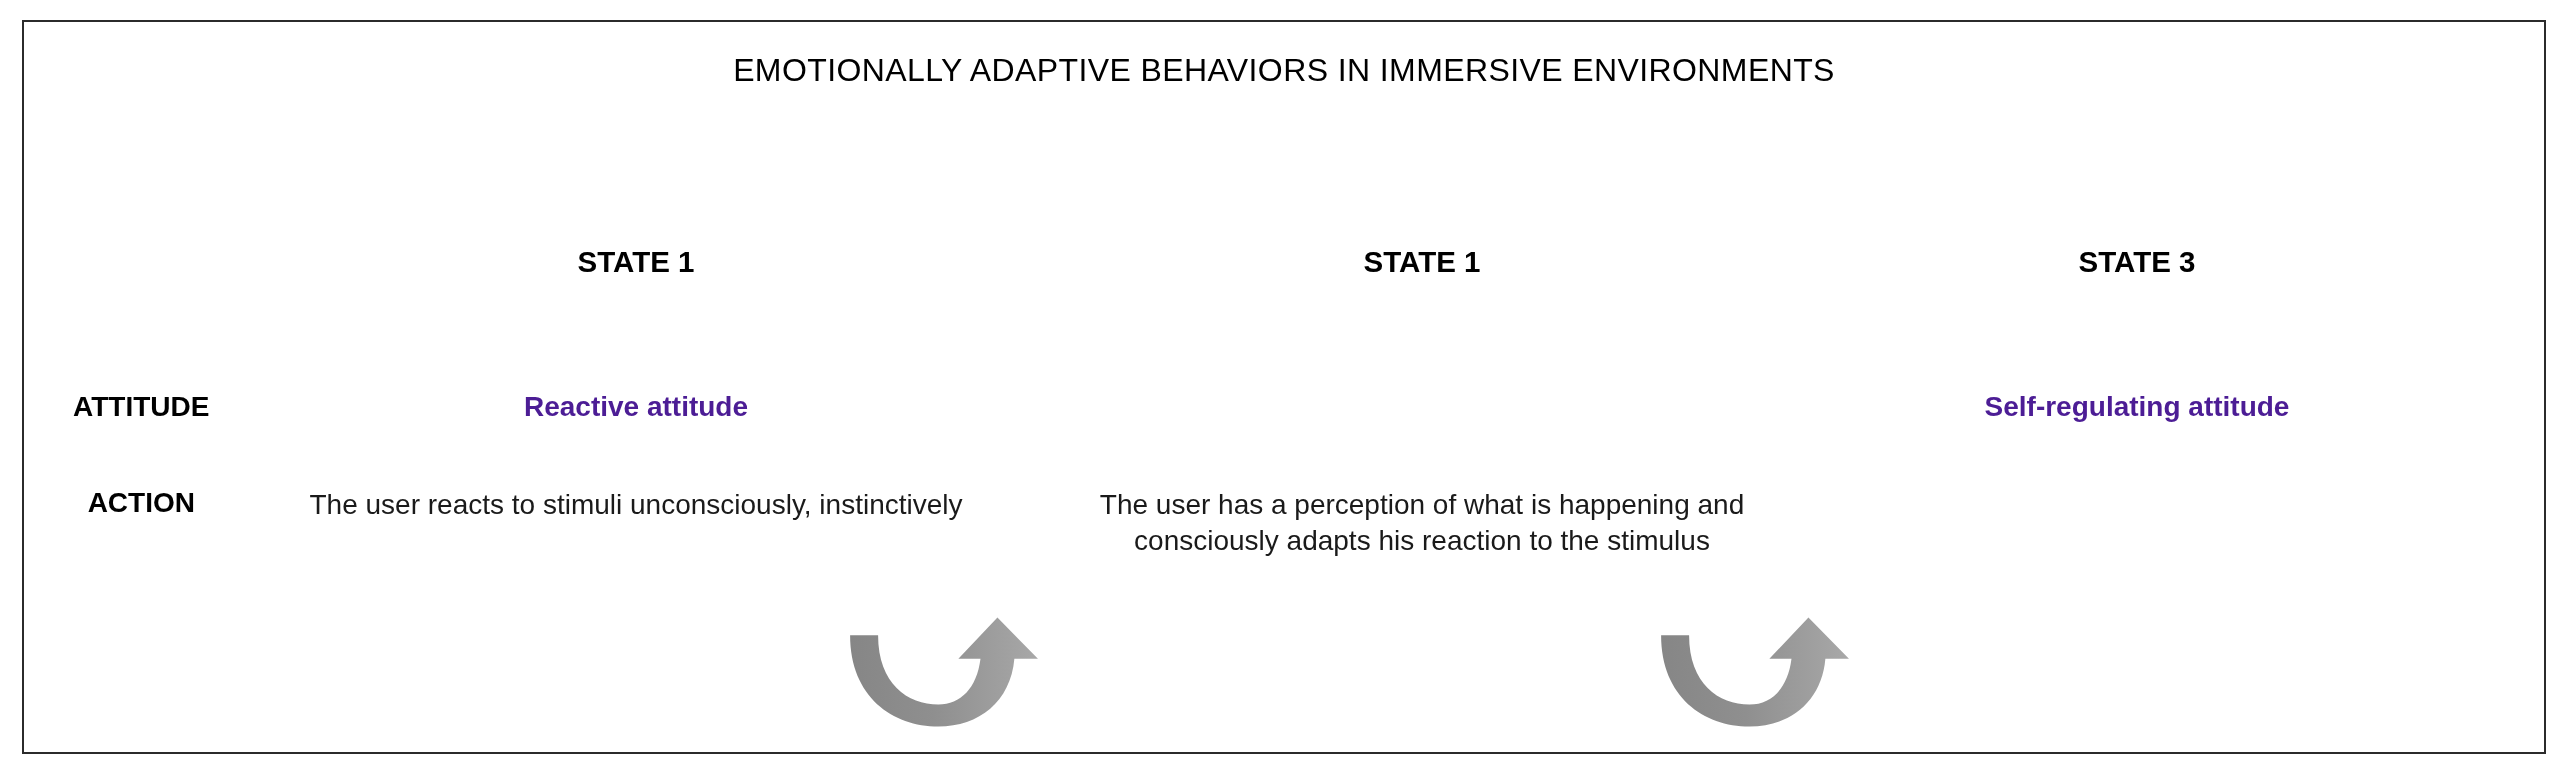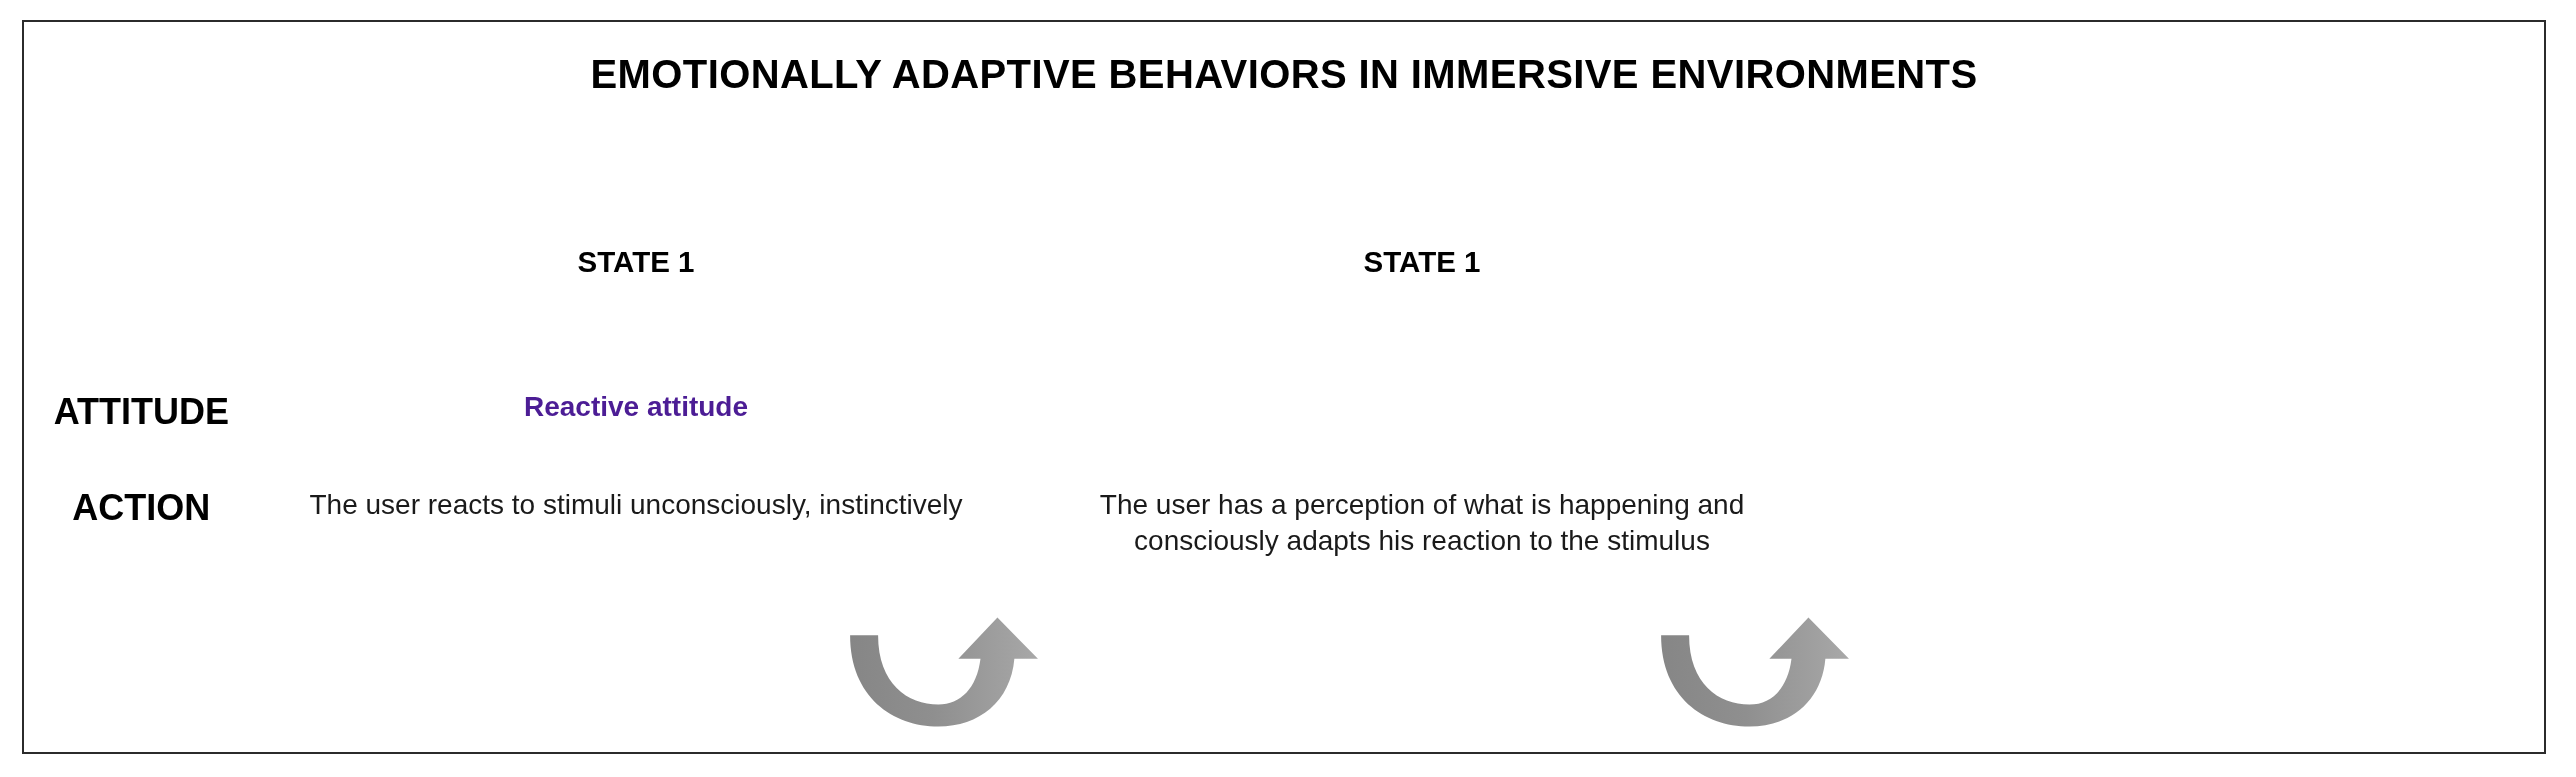--- a/index.html
+++ b/index.html
@@ -27,42 +27,42 @@
     overflow: hidden;
   }
 
   
   #figure-title {
     position: absolute;
     left: 0;
     top: 29.5px;
     width: 100%;
     text-align: center;
-    font-size: 40px;
-    font-weight: bold;
+    font-size: 32px;
+    font-weight: normal;
     letter-spacing: 0.4px;
     color: #000000;
     font-family: "Liberation Sans", sans-serif;
   }
 
   
   #matrix {
     position: absolute;
     left: 0;
     top: 0;
     width: 100%;
     height: 100%;
   }
 
   .row-label {
     position: absolute;
     left: 10.3px;
     width: 214px;
     text-align: center;
-    font-size: 36px;
+    font-size: 28px;
     font-weight: bold;
     color: #000000;
   }
   .col-1 { left: 232px; }
   .col-2 { left: 1018px; }
   .col-3 { left: 1733px; }
 
   .state-heading {
     position: absolute;
     top: 223px;
@@ -112,24 +112,26 @@
 <body>
 
 <div id="figure-frame">
 
   <div id="figure-title">EMOTIONALLY ADAPTIVE BEHAVIORS IN IMMERSIVE ENVIRONMENTS</div>
 
   <div id="matrix">
 
     <div class="state-heading col-1">STATE 1</div>
     <div class="state-heading col-2">STATE 1</div>
+    <div class="state-heading col-3">STATE 3</div>
 
     <div class="row-label" id="label-attitude">ATTITUDE</div>
 
     <div class="attitude-cell col-1">Reactive attitude</div>
+    <div class="attitude-cell col-3">Self-regulating attitude</div>
 
     <div class="row-label" id="label-action">ACTION</div>
 
     <div class="action-cell col-2">The user has a perception of what is happening and consciously adapts his reaction to the stimulus</div>
     <div class="action-cell col-1">The user reacts to stimuli unconsciously, instinctively</div>
 
   </div>
 
   <div class="loop-arrow" id="arrow-1">
     <svg viewBox="0 0 300 160" xmlns="http://www.w3.org/2000/svg">

